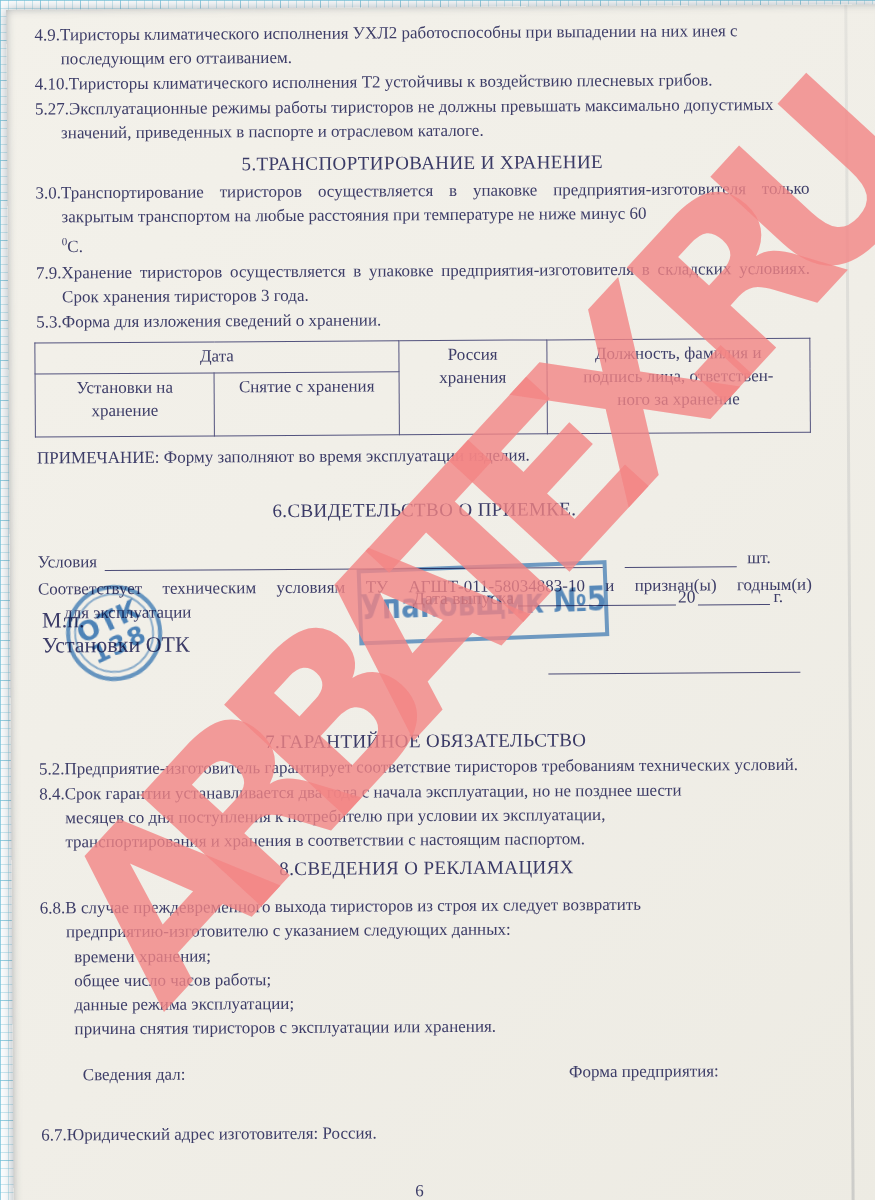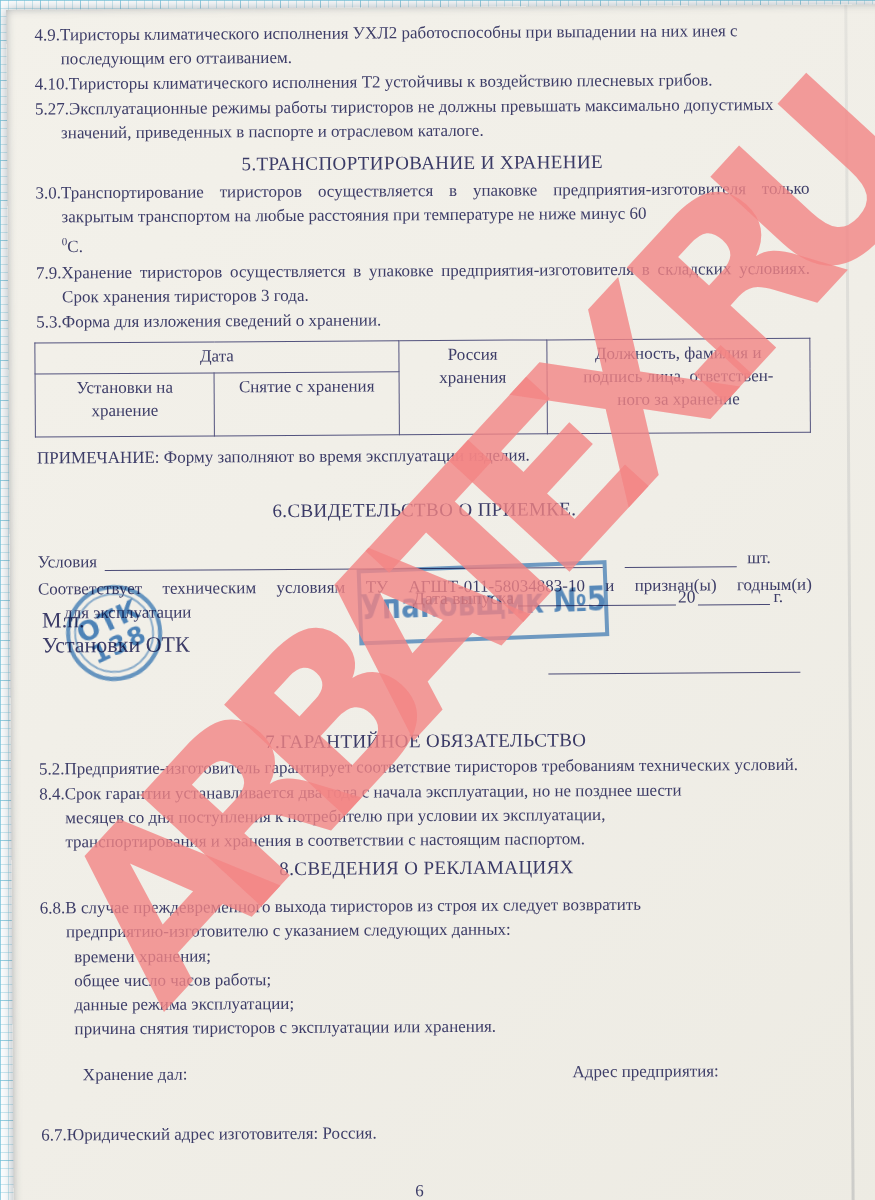--- a/index.html
+++ b/index.html
@@ -174,22 +174,22 @@
 
     <h2 class="heading h8">8.СВЕДЕНИЯ О РЕКЛАМАЦИЯХ</h2>
     <p class="item" style="margin-top:14px"><span>6.8.</span><span class="lines">В случае преждевременного выхода тиристоров из строя их следует возвратить
 предприятию-изготовителю с указанием следующих данных:</span></p>
     <div class="sublines">времени хранения;
 общее число часов работы;
 данные режима эксплуатации;
 причина снятия тиристоров с эксплуатации или хранения.</div>
 
     <div class="footer-line">
-      <span>Хранение дал:</span>
-      <span>Адрес предприятия:</span>
+      <span>Сведения дал:</span>
+      <span>Форма предприятия:</span>
     </div>
 
     <p class="item item-82"><span>6.7.</span><span>Юридический адрес изготовителя:  Россия.</span></p>
 
   </div>
 
   <div class="mp-block">
     <div>М.п.</div>
     <div>Установки ОТК</div>
   </div>

